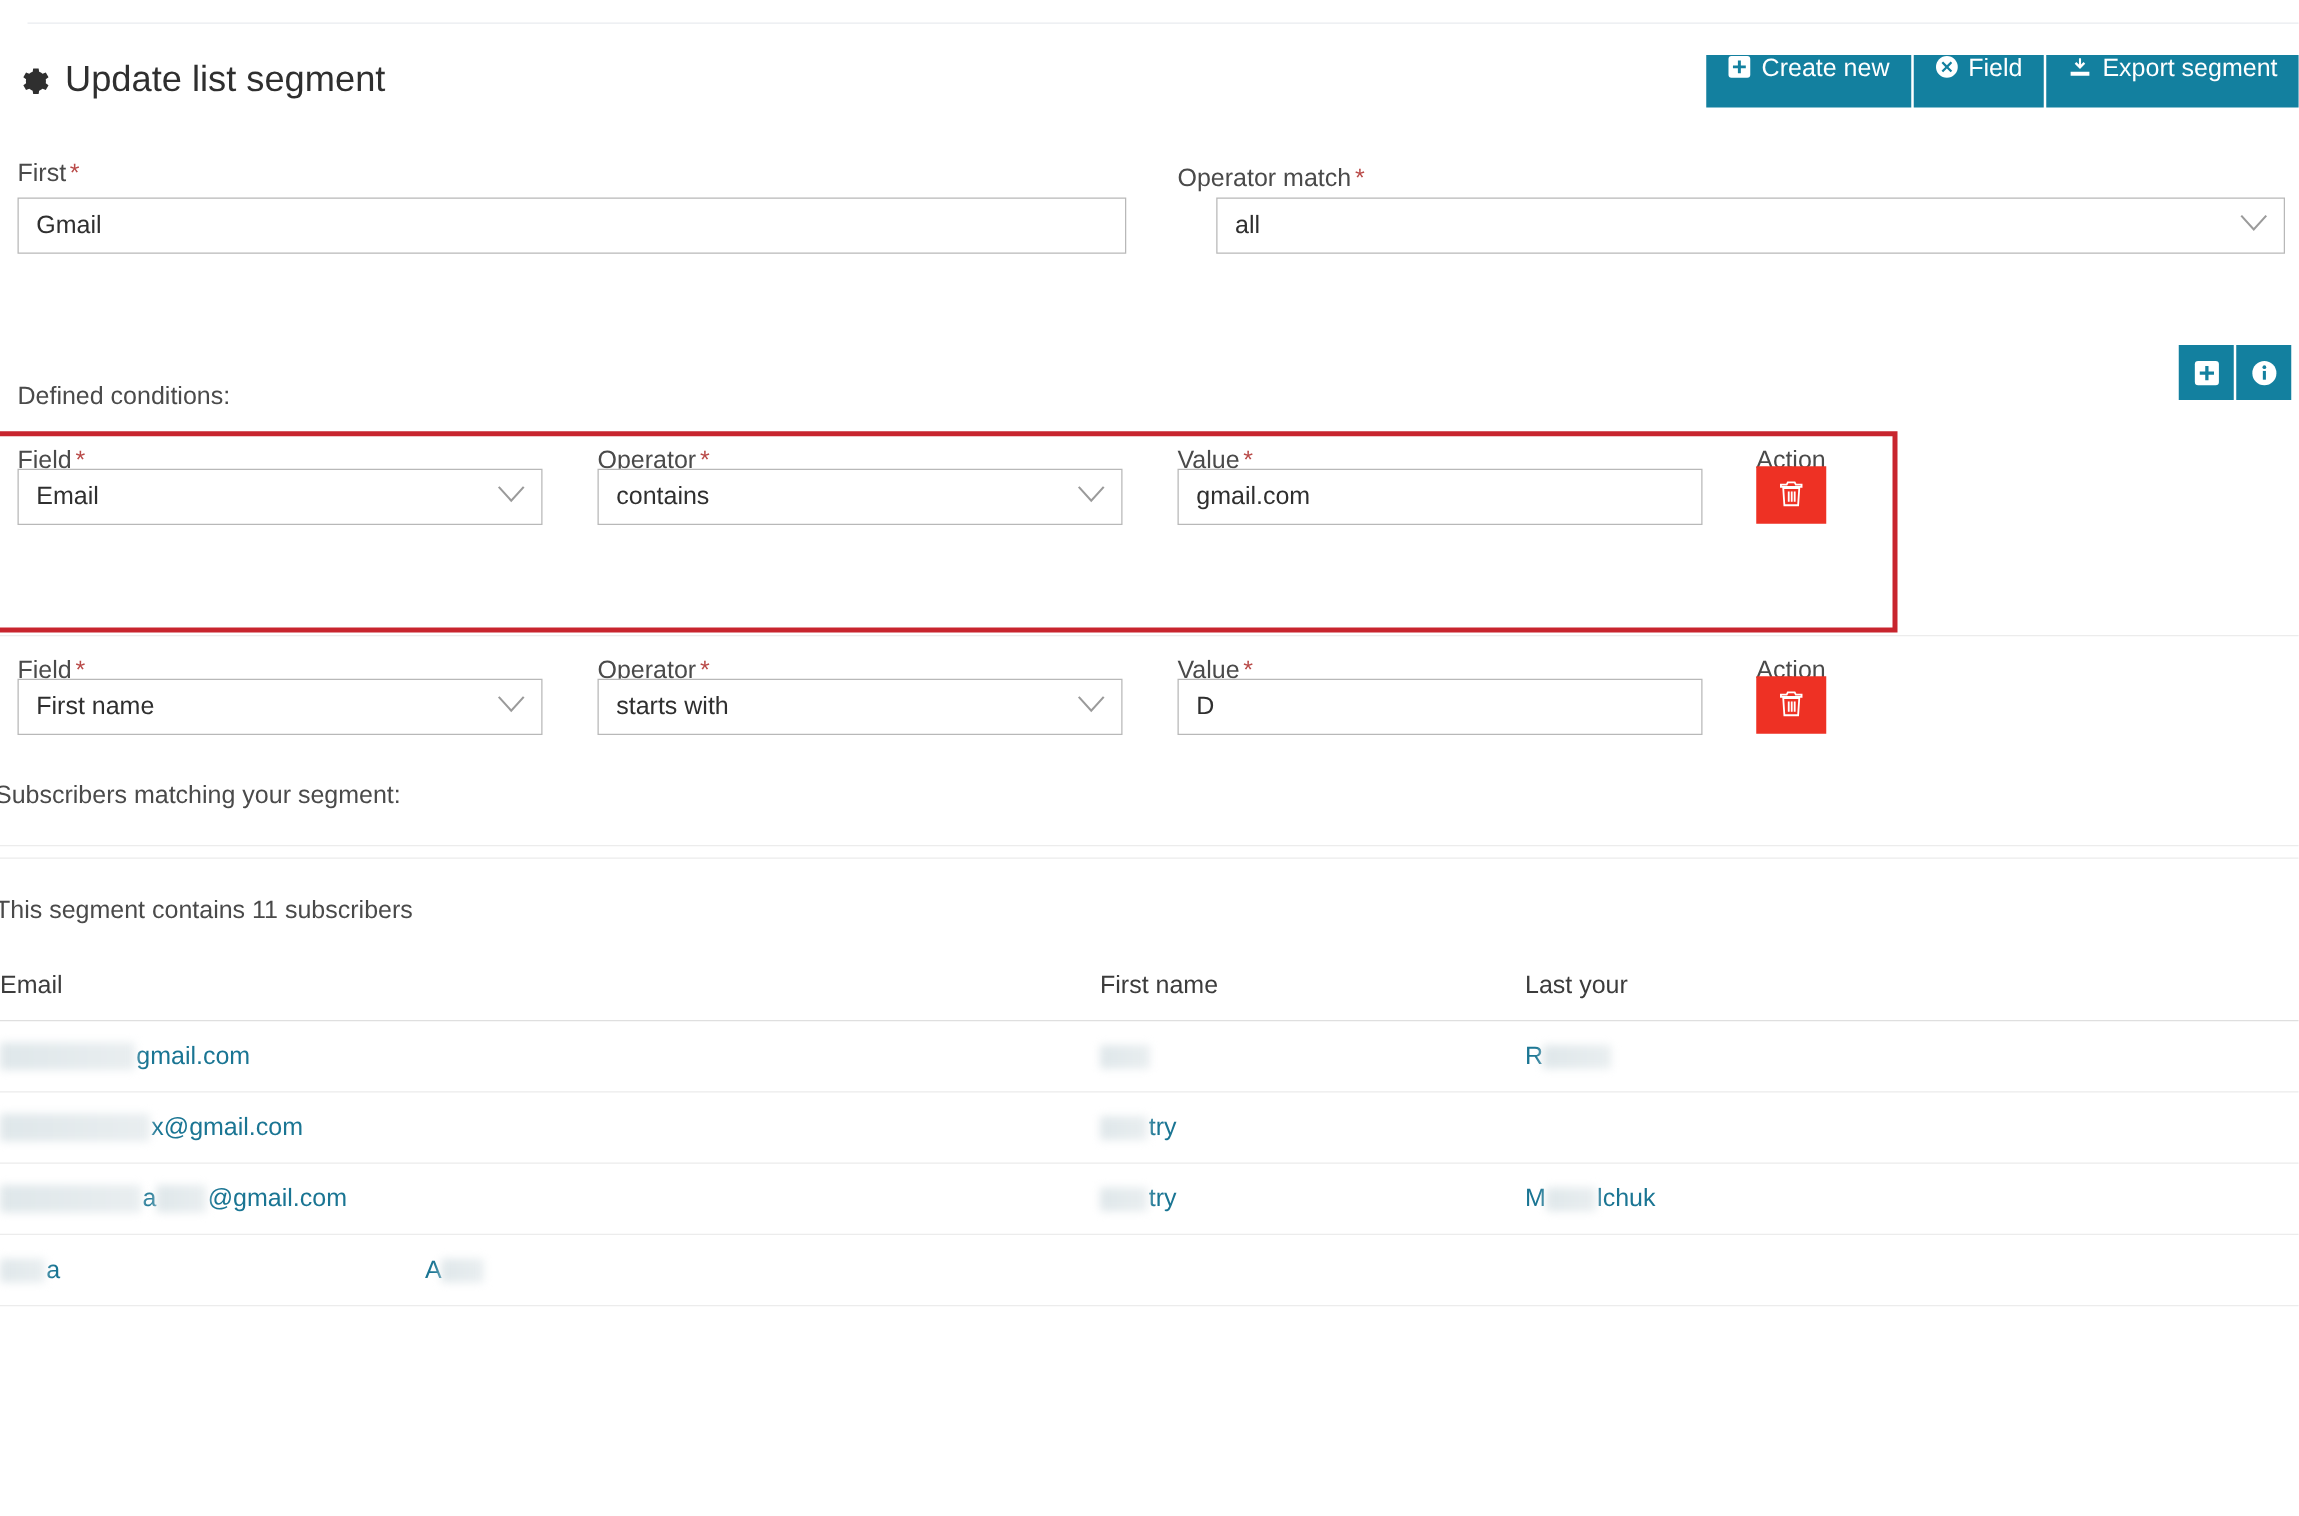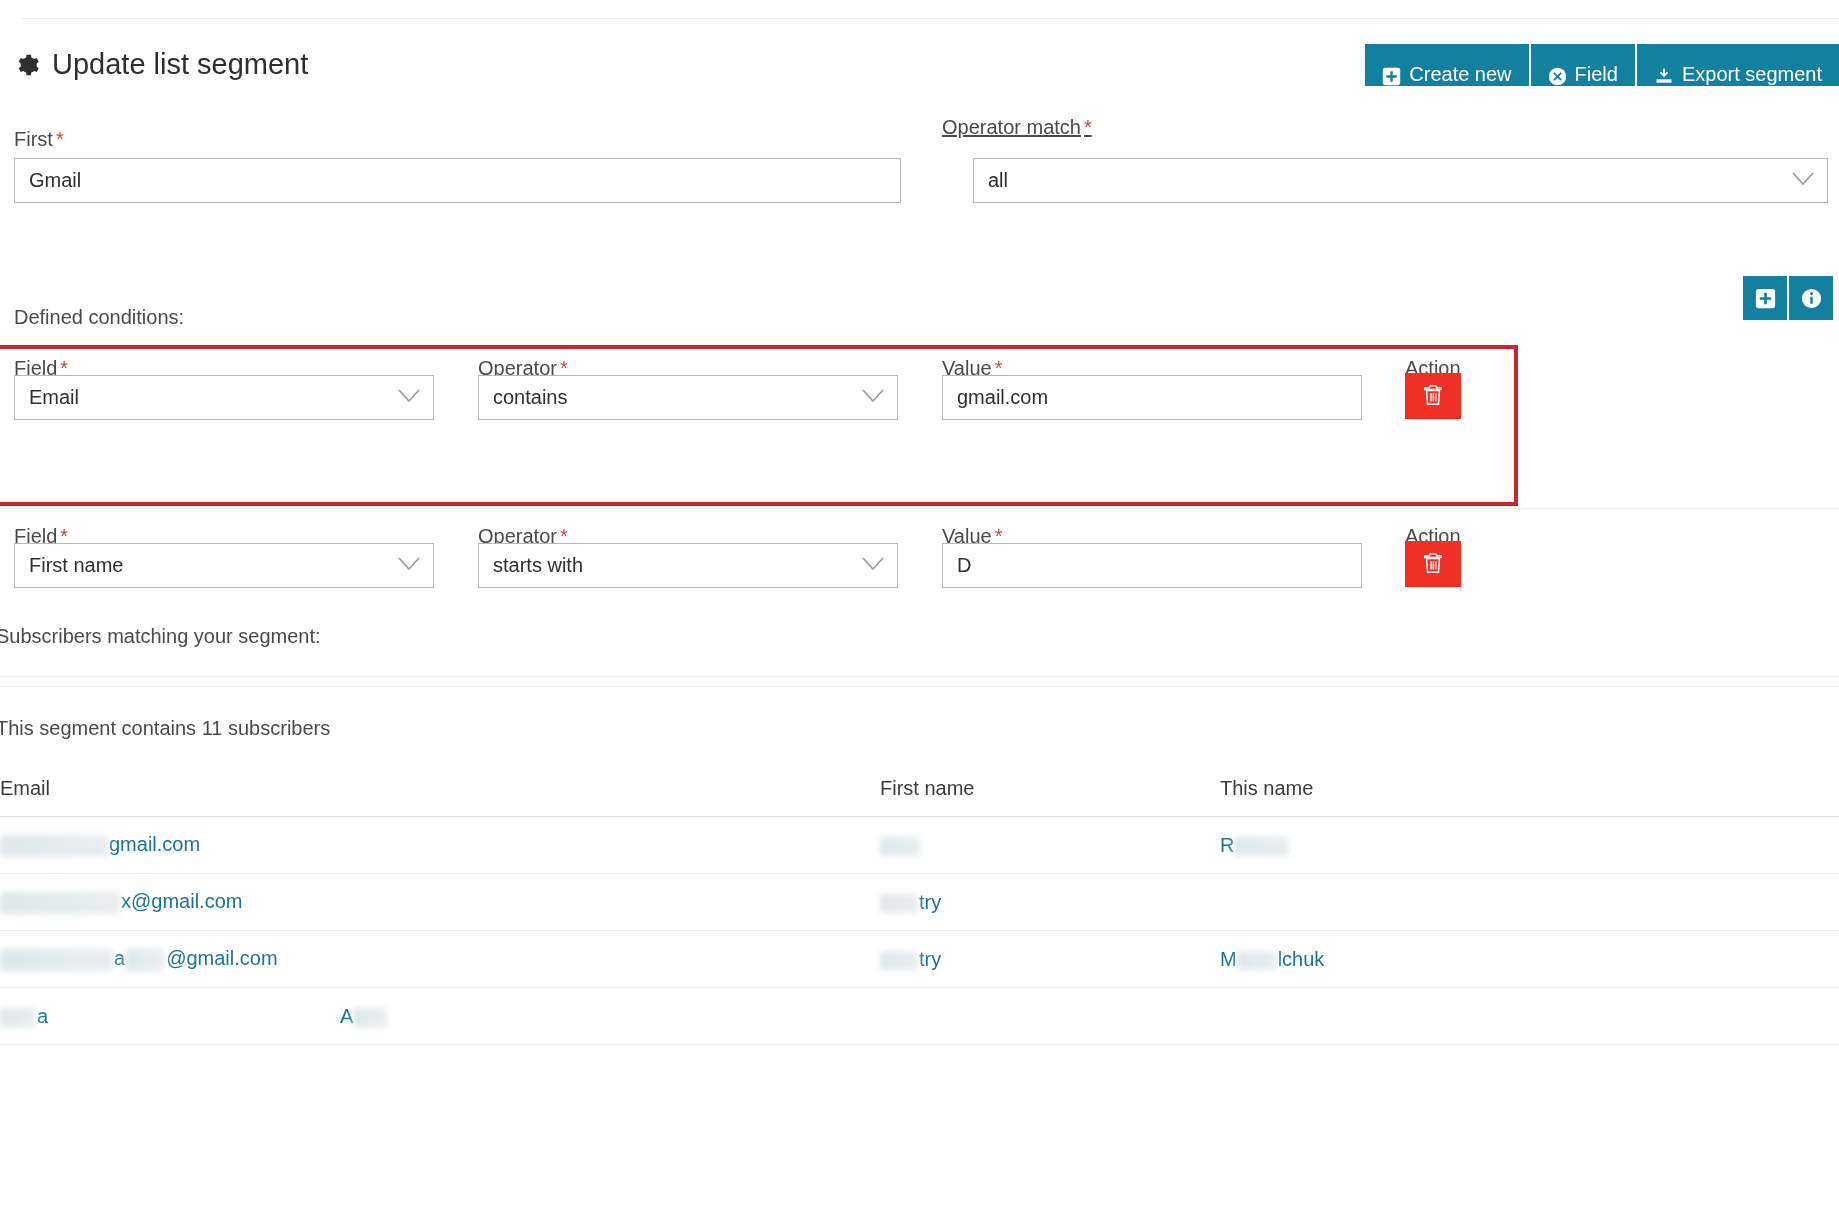--- a/index.html
+++ b/index.html
@@ -27,21 +27,21 @@
 
   .header-buttons {
     position: absolute; right: 0px; top: 44px;
     display: flex; gap: 2px;
   }
   .btn {
     background: #13809f; color: #ffffff;
     border: none; height: 42px;
     padding: 0 17px;
     font-size: 20px; font-family: "Liberation Sans", sans-serif;
-    display: inline-flex; align-items: flex-end; gap: 8px;
+    display: inline-flex; align-items: flex-start; gap: 8px;
     cursor: pointer; white-space: nowrap;
   }
   .btn .bicon { display: inline-flex; align-items: center; }
 
   
   .flabel {
     font-size: 20px; color: #4a4a4a; white-space: nowrap;
   }
   .req { color: #b94a48; margin-left: 3px; }
 
@@ -54,21 +54,21 @@
   }
   .select-wrap { position: relative; width: 100%; }
   .select-wrap .chev {
     position: absolute; right: 14px; top: 50%; transform: translateY(-50%);
     pointer-events: none; color: #9b9b9b;
   }
 
   
   .name-label { position: absolute; left: 14px; top: 128px; }
   .name-box   { position: absolute; left: 14px; top: 158px; width: 887px; }
-  .opm-label  { position: absolute; left: 942px; top: 116px; text-decoration: underline; }
+  .opm-label  { position: absolute; left: 942px; top: 132px; }
   .opm-box    { position: absolute; left: 942px; top: 158px; width: 886px; padding-left: 31px; }
 
   
   .defined-label { position: absolute; left: 14px; top: 275px; font-size: 20px; color: #4a4a4a; margin-top: 31px; }
   .cond-btns { position: absolute; right: 6px; top: 276px; display: flex; gap: 2px; }
   .sq-btn {
     width: 44px; height: 44px; background: #13809f; border: none;
     display: flex; align-items: center; justify-content: center; cursor: pointer;
   }
 
@@ -321,21 +321,21 @@
   <div class="row-divider" style="top:676px"></div>
 
   <div class="subs-title">Subscribers matching your segment:</div>
   <div class="row-divider" style="top:686px"></div>
   <div class="subs-count">This segment contains 11 subscribers</div>
 
   <div class="tbl">
     <div class="tbl-head">
       <div class="c-email">Email</div>
       <div class="c-first">First name</div>
-      <div class="c-last">This name</div>
+      <div class="c-last">Last your</div>
     </div>
     <div id="tbl-body">
         <div class="tbl-row">
           <div class="c-email"><a href="#"><span class="redact tall" style="width: 108px;"></span>gmail.com</a></div>
           <div class="c-first"><a href="#"><span class="redact" style="width: 40px;"></span></a></div>
           <div class="c-last"><a href="#">R<span class="redact" style="width: 55px;"></span></a></div>
         </div>
         <div class="tbl-row">
           <div class="c-email"><a href="#"><span class="redact tall" style="width: 120px;"></span>x@gmail.com</a></div>
           <div class="c-first"><a href="#"><span class="redact" style="width: 38px;"></span>try</a></div>

